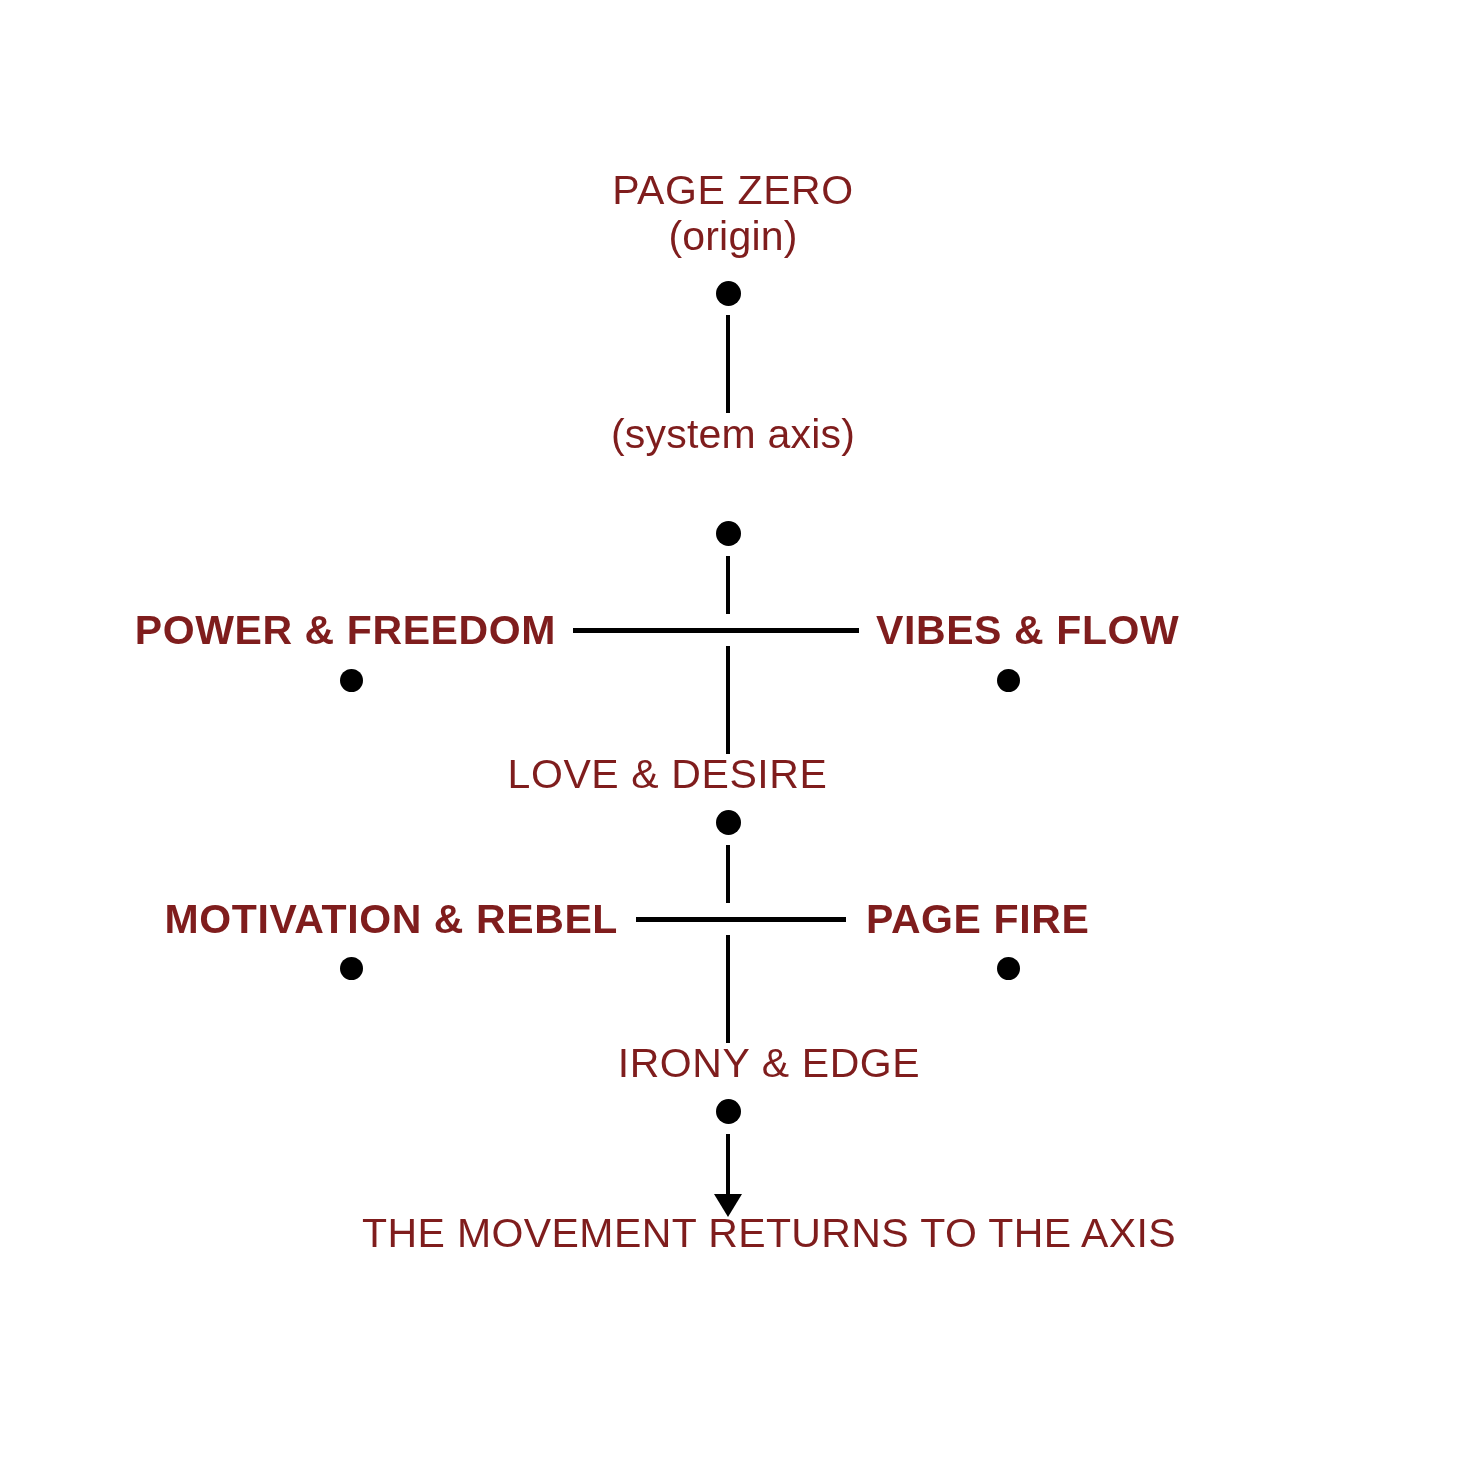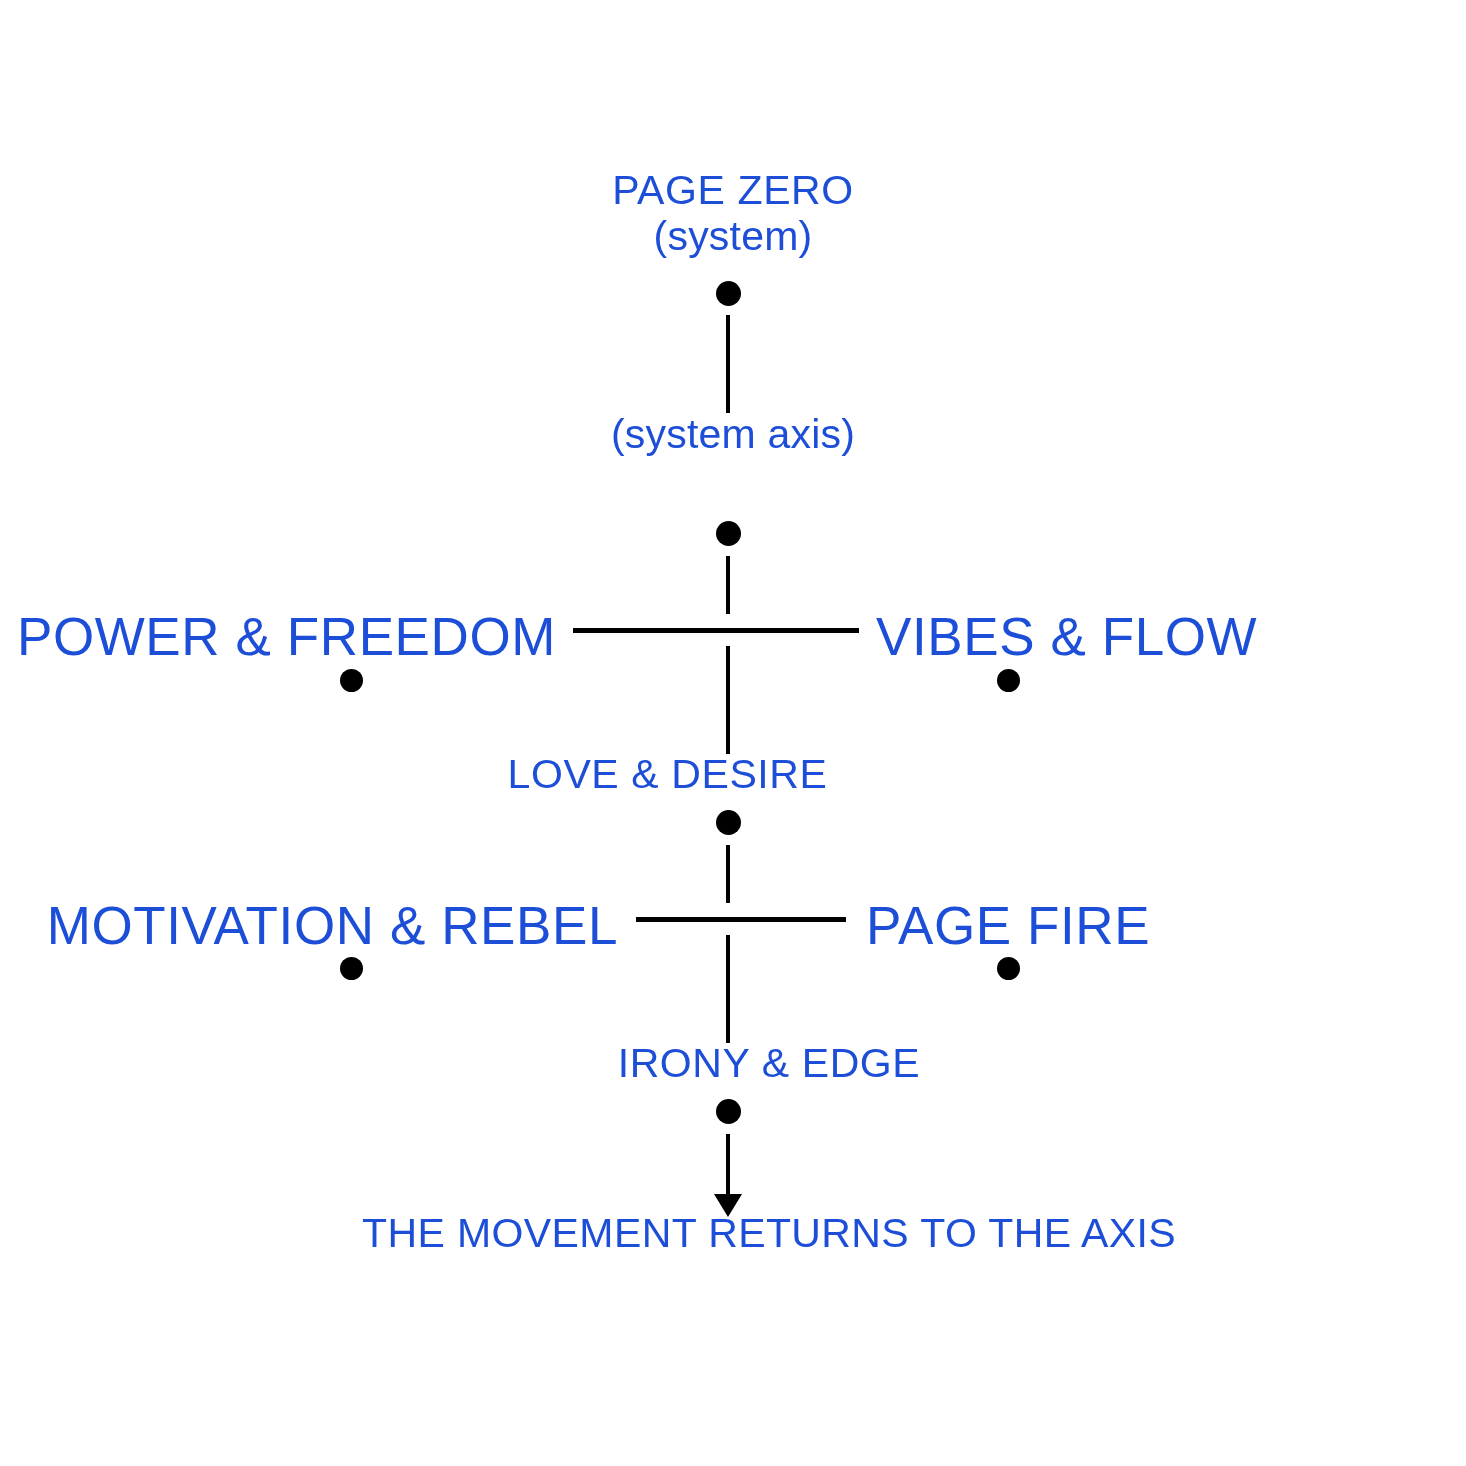--- a/index.html
+++ b/index.html
@@ -6,21 +6,21 @@
     margin: 0;
     padding: 0;
     background: #ffffff;
   }
   #canvas {
     position: relative;
     width: 1466px;
     height: 1466px;
     background: #ffffff;
     font-family: "Liberation Sans", sans-serif;
-    color: #1d4ed8;
+    color: #7f1d1d;
     overflow: hidden;
   }
 
   .node-label {
     position: absolute;
     text-align: center;
     white-space: nowrap;
     letter-spacing: 0.5px;
     font-weight: 300;
     line-height: 1.12;
@@ -32,22 +32,22 @@
   }
   .node-label .sub {
     display: block;
     font-size: 41px;
     letter-spacing: 0.2px;
   }
 
   .side-label {
     position: absolute;
     white-space: nowrap;
-    font-size: 53px;
-    font-weight: 400;
+    font-size: 41px;
+    font-weight: 700;
     letter-spacing: 0.6px;
     line-height: 1;
   }
   .side-label.left  { text-align: right; }
   .side-label.right { text-align: center; }
 
   .caption {
     position: absolute;
     width: 100%;
     left: 0;
@@ -87,21 +87,21 @@
     border-top: 23px solid #000000;
   }
 </style>
 </head>
 <body>
 
 <div id="canvas">
 
   <div class="node-label" style="left:0; width:1466px; top:168px;">
     <span class="main">PAGE ZERO</span>
-    <span class="sub">(system)</span>
+    <span class="sub">(origin)</span>
   </div>
   <div class="dot axis" style="left:716px; top:281px;"></div>
   <div class="vline" style="top:315px; height:98px;"></div>
 
   <div class="node-label" style="left:0; width:1466px; top:412px;">
     <span class="sub">(system axis)</span>
   </div>
   <div class="dot axis" style="left:716px; top:521px;"></div>
   <div class="vline" style="top:556px; height:58px;"></div>
 

